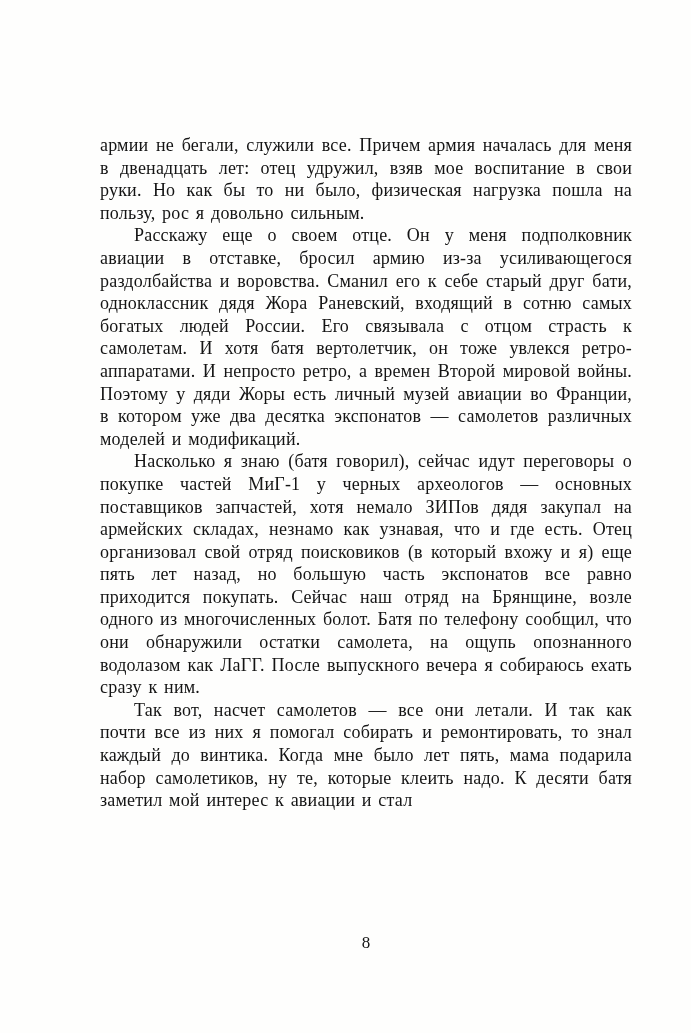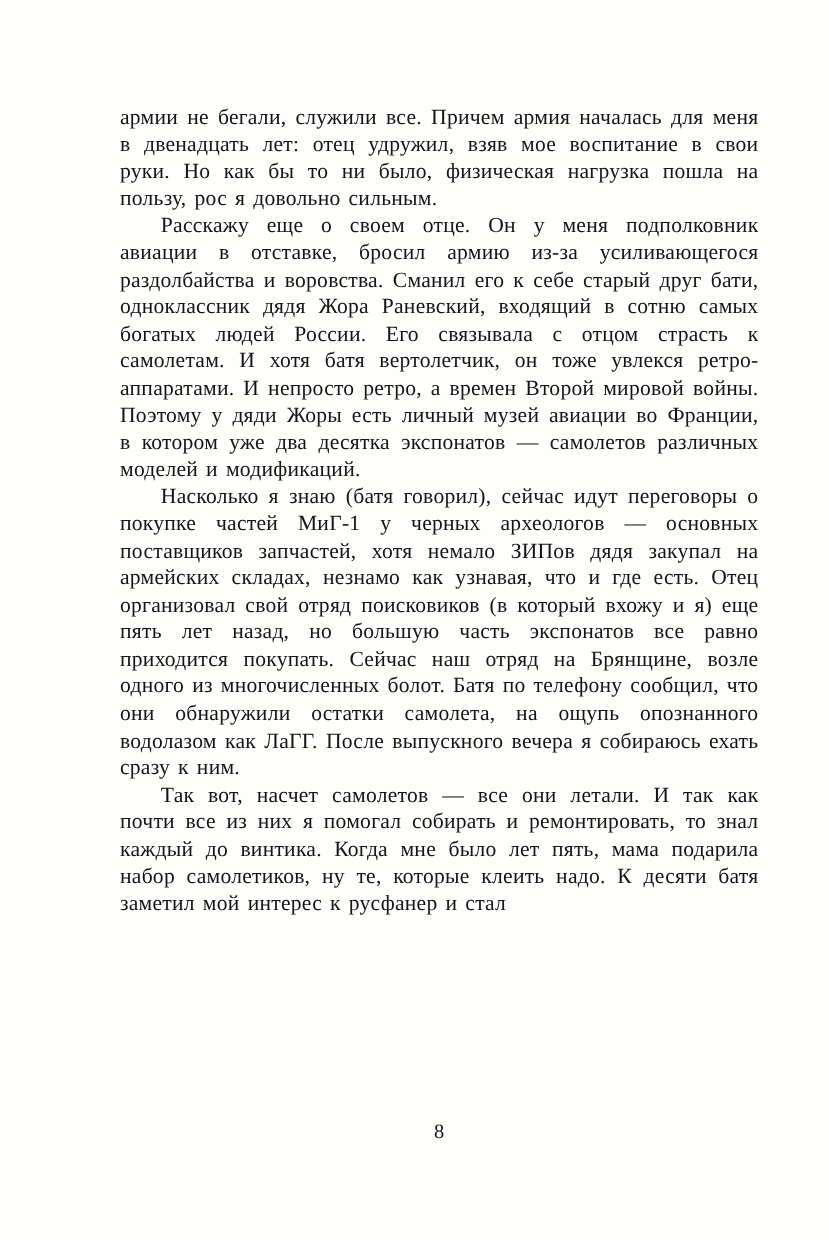--- a/index.html
+++ b/index.html
@@ -30,35 +30,36 @@
     word-spacing: 2px;
     hyphens: none;
   }
   .text-block p {
     margin: 0;
     padding: 0;
     text-indent: 34px;
   }
   .text-block p.first {
     text-indent: 0;
+    margin-top: 48px;
   }
   .page-number {
     position: absolute;
     top: 933px;
     left: 100px;
     width: 532px;
     text-align: center;
     font-size: 17px;
     color: #141414;
   }
 </style>
 </head>
 <body>
 
 <div class="book-page">
   <div class="text-block">
     <p class="first">армии не бегали, служили все. Причем армия началась для меня в двенадцать лет: отец удружил, взяв мое воспитание в свои руки. Но как бы то ни было, физическая нагрузка пошла на пользу, рос я довольно сильным.</p>
     <p>Расскажу еще о своем отце. Он у меня подполковник авиации в отставке, бросил армию из-за усиливающегося раздолбайства и воровства. Сманил его к себе старый друг бати, одноклассник дядя Жора Раневский, входящий в сотню самых богатых людей России. Его связывала с отцом страсть к самолетам. И хотя батя вертолетчик, он тоже увлекся ретро-аппаратами. И непросто ретро, а времен Второй мировой войны. Поэтому у дяди Жоры есть личный музей авиации во Франции, в котором уже два десятка экспонатов — самолетов различных моделей и модификаций.</p>
     <p>Насколько я знаю (батя говорил), сейчас идут переговоры о покупке частей МиГ-1 у черных археологов — основных поставщиков запчастей, хотя немало ЗИПов дядя закупал на армейских складах, незнамо как узнавая, что и где есть. Отец организовал свой отряд поисковиков (в который вхожу и я) еще пять лет назад, но большую часть экспонатов все равно приходится покупать. Сейчас наш отряд на Брянщине, возле одного из многочисленных болот. Батя по телефону сообщил, что они обнаружили остатки самолета, на ощупь опознанного водолазом как ЛаГГ. После выпускного вечера я собираюсь ехать сразу к ним.</p>
-    <p>Так вот, насчет самолетов — все они летали. И так как почти все из них я помогал собирать и ремонтировать, то знал каждый до винтика. Когда мне было лет пять, мама подарила набор самолетиков, ну те, которые клеить надо. К десяти батя заметил мой интерес к русфанер и стал</p>
+    <p>Так вот, насчет самолетов — все они летали. И так как почти все из них я помогал собирать и ремонтировать, то знал каждый до винтика. Когда мне было лет пять, мама подарила набор самолетиков, ну те, которые клеить надо. К десяти батя заметил мой интерес к авиации и стал</p>
   </div>
   <div class="page-number">8</div>
 </div>
 
 </body></html>

